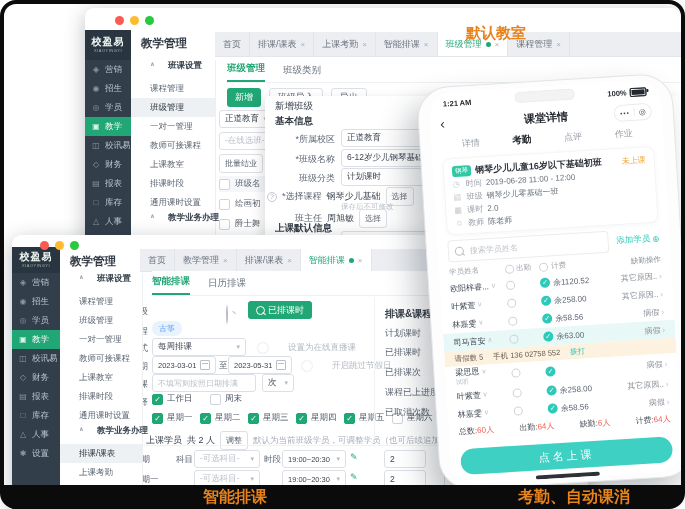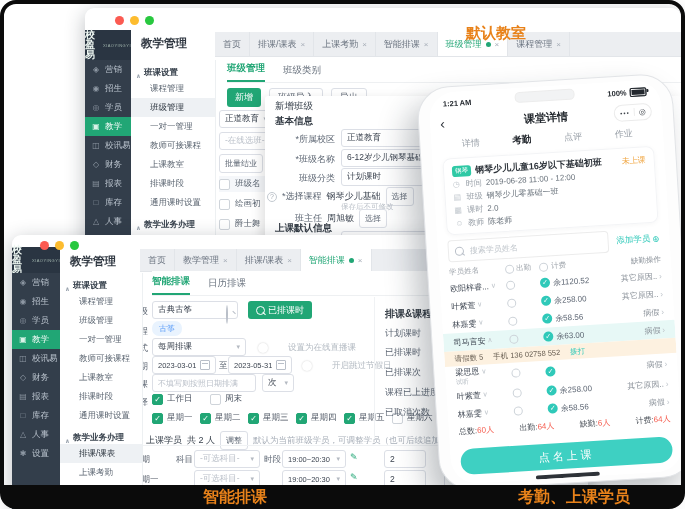--- a/index.html
+++ b/index.html
@@ -7,39 +7,39 @@
          font-family:"Liberation Sans","DejaVu Sans",sans-serif;-webkit-font-smoothing:antialiased}
   .frame{position:absolute;inset:0;border:4px solid #0b0b0b;border-bottom-width:24px;border-radius:16px;z-index:50;pointer-events:none}
   .mlabel{position:absolute;z-index:60;color:#e8821a;font-weight:bold;white-space:nowrap}
 
   .win{position:absolute;background:#fff;overflow:hidden;border-radius:9px 9px 0 0;box-shadow:0 5px 20px rgba(25,35,46,.30)}
   .abs{position:absolute}
   .lights{position:absolute;display:flex;gap:6px;z-index:5}
   .lt{width:9px;height:9px;border-radius:50%}
   .lt.r{background:#fb5a51}.lt.y{background:#fdbc2f}.lt.g{background:#28c83f}
 
-  .logo{position:absolute;background:#2a3542;color:#eef7f2;display:flex;flex-direction:row;align-items:center;justify-content:center;line-height:1;z-index:4}
+  .logo{position:absolute;background:#2a3542;color:#eef7f2;display:flex;flex-direction:column;align-items:center;justify-content:center;line-height:1;z-index:4}
   .logo .t{font-size:10px;font-weight:bold;letter-spacing:1px}
   .logo .s{font-size:4px;color:#9fb3ab;margin-top:2px;letter-spacing:.5px}
   .apptitle{position:absolute;font-size:11.5px;font-weight:bold;color:#2f3741}
 
   .tabbar{position:absolute;display:flex;align-items:stretch;background:#eceef1;border-bottom:1px solid #e2e5e9}
   .tab{display:flex;align-items:center;gap:4px;padding:0 8px;font-size:9px;color:#6b7480;border-right:1px solid #e2e5e9;white-space:nowrap}
   .tab .x{color:#a7aeb8;font-size:8px}
   .tab .dot{width:5px;height:5px;border-radius:50%;background:#21a675}
   .tab.act{background:#fff;color:#21a675}
 
   .snav{position:absolute;background:#333e4b;z-index:4}
   .snav .it{height:19px;display:flex;align-items:center;gap:4px;padding-left:6px;color:#bac3cd;font-size:8.5px;white-space:nowrap}
   .snav .ic{font-size:8px;color:#8d97a3;width:10px;text-align:center}
   .snav .it.act{background:#21a675;color:#fff}
   .snav .it.act .ic{color:#d9f3e8}
 
   .menu{position:absolute;background:#fff;border-right:1px solid #edf0f2;z-index:3}
-  .menu .grp{height:19px;display:flex;align-items:flex-end;gap:3px;padding-left:5px;font-size:8.5px;color:#39434e;font-weight:bold;white-space:nowrap}
+  .menu .grp{height:19px;display:flex;align-items:flex-start;gap:13px;padding-left:19px;font-size:8.5px;color:#39434e;font-weight:bold;white-space:nowrap}
   .menu .mi{height:19px;display:flex;align-items:center;padding-left:19px;font-size:8.5px;color:#5a6470;white-space:nowrap}
   .menu .mi.act{background:#eef1f4;color:#2a333d}
   .caret{font-size:6px;color:#98a2ad}
 
   .subtabs{position:absolute;display:flex;gap:18px;align-items:flex-end;border-bottom:1px solid #eef0f2;background:#fff}
   .stb{font-size:9.5px;color:#69727e;padding-bottom:5px}
   .stb.act{color:#21a675;border-bottom:2px solid #21a675;font-weight:bold}
 
   .btn{display:inline-flex;align-items:center;justify-content:center;gap:3px;border-radius:3px;font-size:9px;height:19px;padding:0 8px;box-sizing:border-box;white-space:nowrap}
   .btn.green{background:#21a675;color:#fff}
@@ -435,21 +435,20 @@
       <div class="mi">上课考勤</div>
     </nav>
 
     <div class="subtabs" style="left:140px;top:36px;right:0;height:24px">
       <span class="stb act">智能排课</span>
       <span class="stb">日历排课</span>
     </div>
 
     
     <span class="rlab" style="left:88px;top:70px;width:48px">*选择班级</span>
-    <input class="inp" style="left: 140px; top: 66px; width: 86px;" value="古典古筝">
     <span class="abs" style="left:214px;top:71px"><span class="searchglyph"></span></span>
     <span class="btn green abs" style="left:236px;top:66px;height:18px">
         <span class="searchglyph"></span>
         <span>已排课时</span>
       </span>
 
     <span class="rlab" style="left:88px;top:90px;width:48px">*排课课程</span>
     <span class="tagblue abs" style="left:140px;top:86px">古筝</span>
 
     <span class="rlab" style="left:88px;top:107px;width:48px">重复方式</span>
@@ -818,14 +817,14 @@
         </div>
       </div>
       <div class="pcta">点名上课</div>
       <div class="homebar"></div>
     </div>
   </div>
 
   <div class="frame"></div>
   <div class="mlabel" style="left:466px;top:24px;font-size:15px">默认教室</div>
   <div class="mlabel" style="left:203px;top:487px;font-size:16px">智能排课</div>
-  <div class="mlabel" style="left:518px;top:487px;font-size:16px">考勤、上课学员</div>
+  <div class="mlabel" style="left:518px;top:487px;font-size:16px">考勤、自动课消</div>
 </div>
 
 </body></html>

